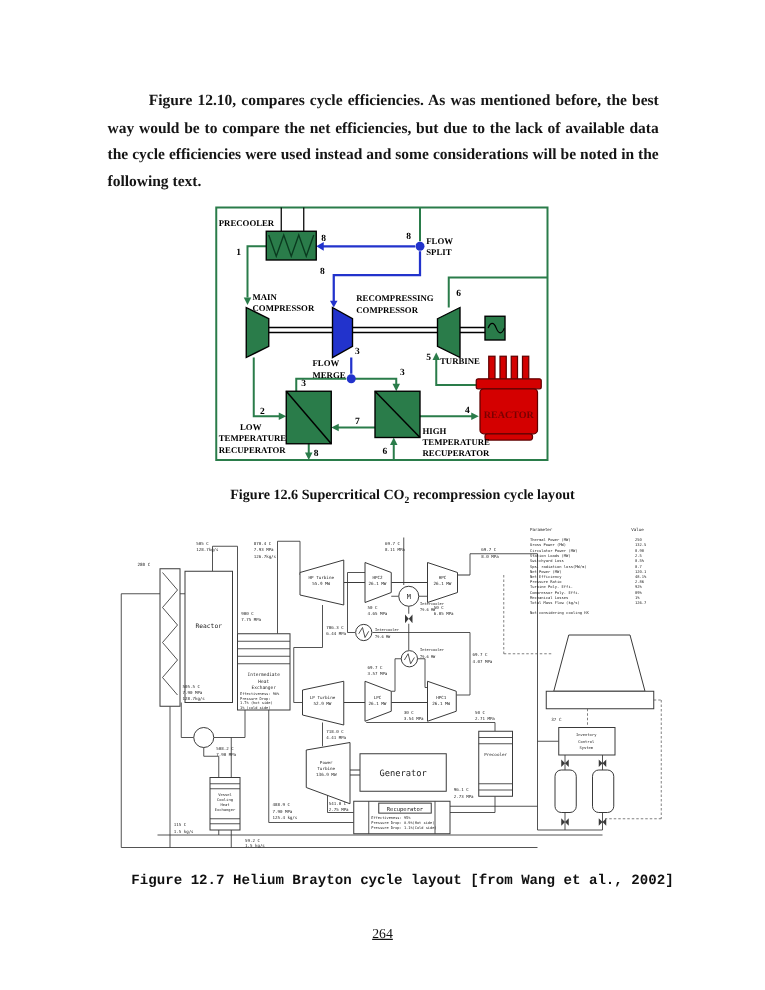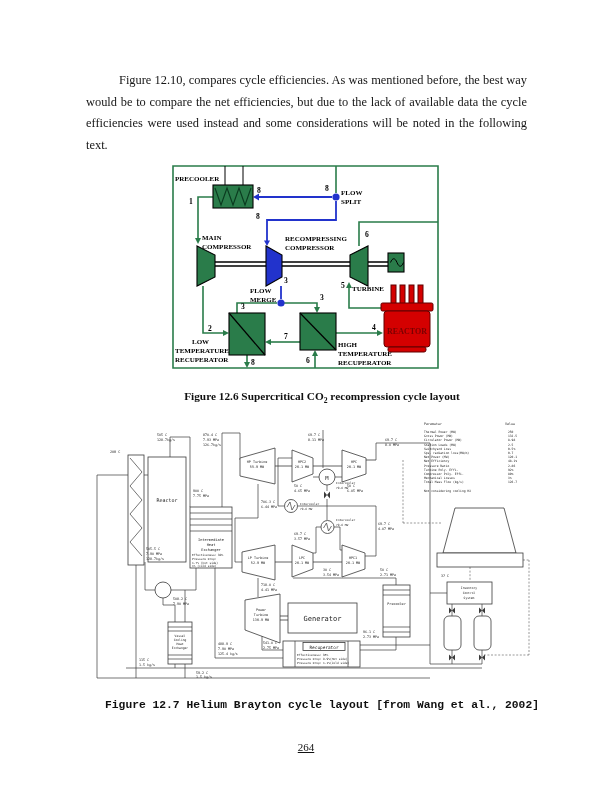--- a/index.html
+++ b/index.html
@@ -1,19 +1,19 @@
 <!DOCTYPE html>
 <html style="--fig-green: #2a7c4a; --fig-blue: #2233cc; --fig-red: #d40000;"><head>
 <meta charset="utf-8">
 <style>
   html,body{margin:0;padding:0;background:#ffffff;}
   .page{position:relative;width:612px;height:792px;background:#ffffff;overflow:hidden;
         font-family:"Liberation Serif",serif;color:#111;}
   .para{position:absolute;left:86px;top:70px;width:441px;font-size:12.4px;line-height:21.6px;
-        text-align:justify;color:#151515;}
+        text-align:justify;color:#151515;font-weight:bold;}
   .para .indent{display:inline-block;width:33px;}
   .caption{position:absolute;left:16px;width:612px;text-align:center;font-weight:bold;
            font-size:11.3px;color:#101010;}
   .cap126{top:390px;}
   .cap127{top:699px;font-family:Liberation Mono, monospace;}
   .pagenum{position:absolute;left:0;top:741px;width:612px;text-align:center;font-size:11px;text-decoration:underline;}
   sub{font-size:0.68em;}
   svg{position:absolute;}
   
   .gl{stroke:var(--fig-green,#2a7c4a);stroke-width:1.6;fill:none;}

